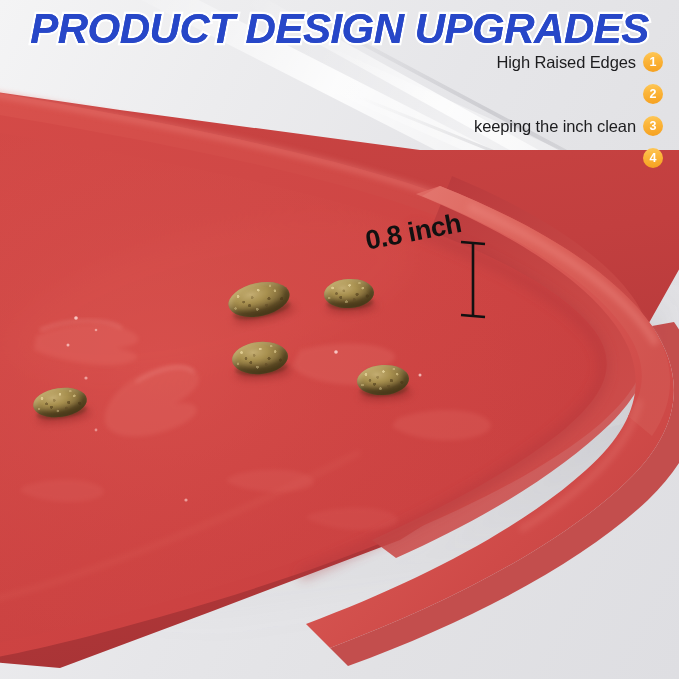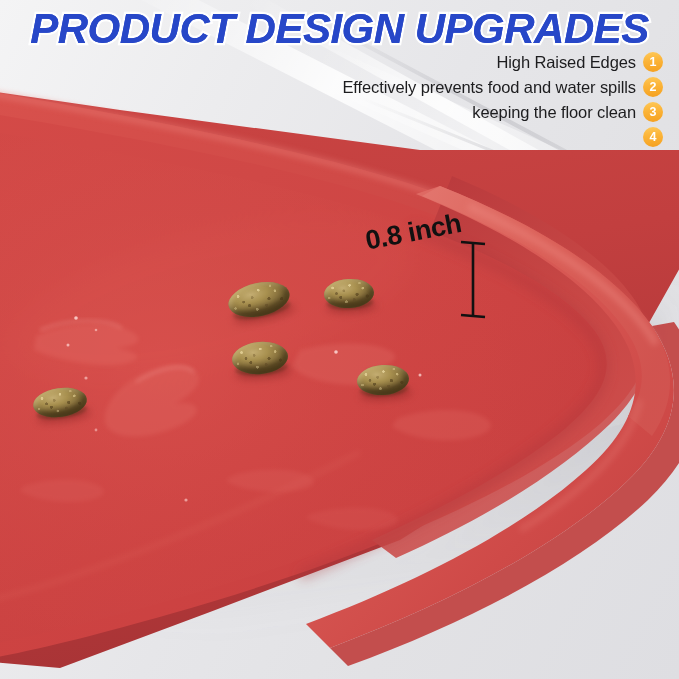--- a/index.html
+++ b/index.html
@@ -87,21 +87,21 @@
   }
 
   
   #features {
     position: absolute;
     right: 16px;
     top: 52px;
     display: flex;
     flex-direction: column;
     align-items: flex-end;
-    gap: 5px;
+    gap: 12px;
   }
   .feature-row {
     display: flex;
     align-items: center;
     gap: 7px;
     white-space: nowrap;
   }
   .feature-text {
     font-size: 16.5px;
     color: #1d1d1f;
@@ -469,26 +469,25 @@
   <div id="headline-dup">PRODUCT DESIGN UPGRADES</div>
 
   <div id="features">
 
     <div class="feature-row">
       <span class="feature-text">High Raised Edges</span>
       <span class="feature-badge">1</span>
     </div>
 
     <div class="feature-row">
-      <span class="feature-text">Effectively prevents food and water spills</span>
       <span class="feature-badge">2</span>
     </div>
 
     <div class="feature-row">
-      <span class="feature-text">keeping the floor clean</span>
+      <span class="feature-text">keeping the inch clean</span>
       <span class="feature-badge">3</span>
     </div>
 
     <div class="feature-row">
       <span class="feature-badge">4</span>
     </div>
 
   </div>
 
 </div>

